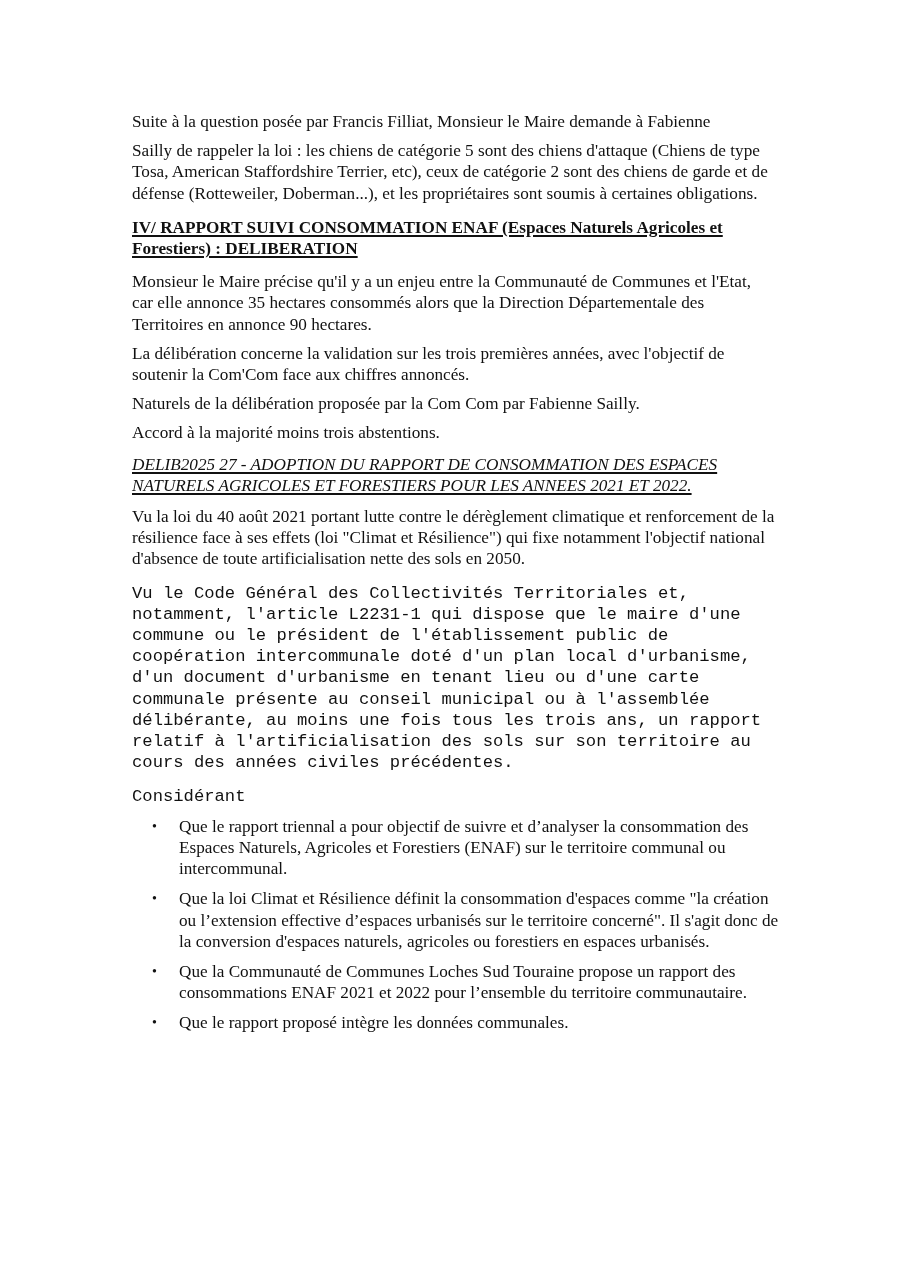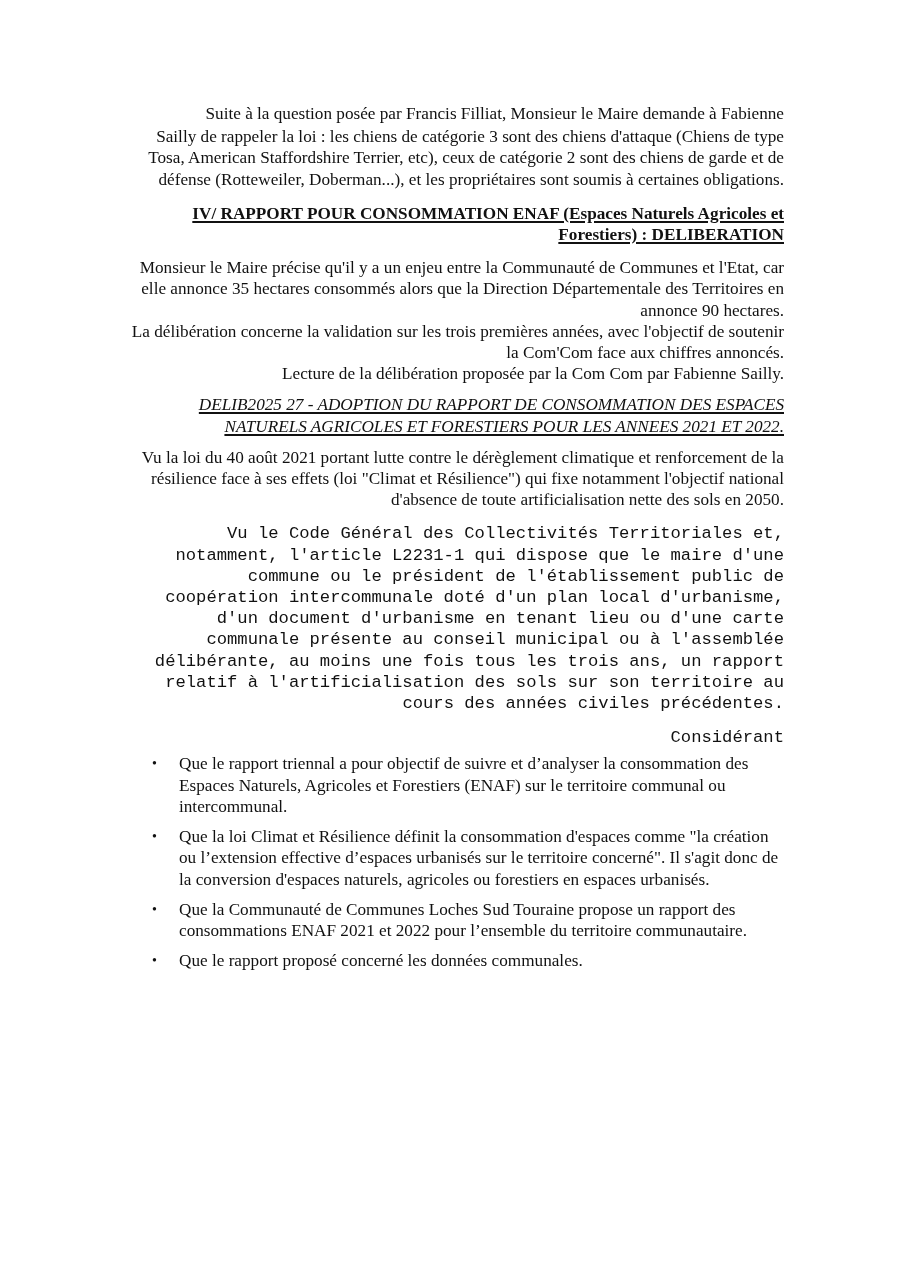--- a/index.html
+++ b/index.html
@@ -17,22 +17,21 @@
     }
     .page {
       position: absolute;
       left: 124px;
       top: 103px;
       width: 660px;
       font-size: 17.2px;
       line-height: 21.2px;
     }
     p {
-      margin: 0;
-      text-align: right;
+      margin: 8px;
     }
     .gap-s { margin-top: 2px; }
     .gap-m { margin-top: 8px; }
     .gap-l { margin-top: 13px; font-family: Liberation Mono, monospace; }
 
     .heading {
       font-weight: bold;
       text-decoration: underline;
       text-decoration-thickness: 2px;
       text-underline-offset: 2px;
@@ -65,27 +64,28 @@
       top: 0;
       font-size: 14px;
     }
   </style>
 </head>
 <body>
 
 <div class="page">
 
   <p>Suite à la question posée par Francis Filliat, Monsieur le Maire demande à Fabienne</p>
-  <p class="gap-s">Sailly de rappeler la loi : les chiens de catégorie 3 sont des chiens d'attaque (Chiens de type Tosa, American Staffordshire Terrier, etc), ceux de catégorie 2 sont des chiens de garde et de défense (Rotteweiler, Doberman...), et les propriétaires sont soumis à certaines obligations.</p>
+  <p class="gap-s">Sailly de rappeler la loi : les chiens de catégorie 5 sont des chiens d'attaque (Chiens de type Tosa, American Staffordshire Terrier, etc), ceux de catégorie 2 sont des chiens de garde et de défense (Rotteweiler, Doberman...), et les propriétaires sont soumis à certaines obligations.</p>
 
-  <p class="heading">IV/ RAPPORT POUR CONSOMMATION ENAF (Espaces Naturels Agricoles et Forestiers) : DELIBERATION</p>
+  <p class="heading">IV/ RAPPORT SUIVI CONSOMMATION ENAF (Espaces Naturels Agricoles et Forestiers) : DELIBERATION</p>
 
   <p>Monsieur le Maire précise qu'il y a un enjeu entre la Communauté de Communes et l'Etat, car elle annonce 35 hectares consommés alors que la Direction Départementale des Territoires en annonce 90 hectares.</p>
   <p>La délibération concerne la validation sur les trois premières années, avec l'objectif de soutenir la Com'Com face aux chiffres annoncés.</p>
-  <p>Lecture de la délibération proposée par la Com Com par Fabienne Sailly.</p>
+  <p>Naturels de la délibération proposée par la Com Com par Fabienne Sailly.</p>
+  <p class="gap-m">Accord à la majorité moins trois abstentions.</p>
 
   <p class="heading-delib">DELIB2025  27 - ADOPTION DU RAPPORT DE CONSOMMATION DES ESPACES NATURELS AGRICOLES ET FORESTIERS POUR LES ANNEES 2021 ET 2022.</p>
 
   <p>Vu la loi du 40 août 2021 portant lutte contre le dérèglement climatique et renforcement de la résilience face à ses effets (loi "Climat et Résilience") qui fixe notamment l'objectif national d'absence de toute artificialisation nette des sols en 2050.</p>
   <p class="gap-l">Vu le Code Général des Collectivités Territoriales et, notamment, l'article L2231-1 qui dispose que le maire d'une commune ou le président de l'établissement public de coopération intercommunale doté d'un plan local d'urbanisme, d'un document d'urbanisme en tenant lieu ou d'une carte communale présente au conseil municipal ou à l'assemblée délibérante, au moins une fois tous les trois ans, un rapport relatif à l'artificialisation des sols sur son territoire au cours des années civiles précédentes.</p>
 
   <p class="gap-l">Considérant</p>
 
   <ul class="bullets">
     <li>
@@ -95,17 +95,17 @@
     <li>
       <span class="bullet">•</span>
       <span>Que la loi Climat et Résilience définit la consommation d'espaces comme "la création ou l’extension effective d’espaces urbanisés sur le territoire concerné". Il s'agit donc de la conversion d'espaces naturels, agricoles ou forestiers en espaces urbanisés.</span>
     </li>
     <li>
       <span class="bullet">•</span>
       <span>Que la Communauté de Communes Loches Sud Touraine propose un rapport des consommations ENAF 2021 et 2022 pour l’ensemble du territoire communautaire.</span>
     </li>
     <li>
       <span class="bullet">•</span>
-      <span>Que le rapport proposé concerné les données communales.</span>
+      <span>Que le rapport proposé intègre les données communales.</span>
     </li>
   </ul>
 
 </div>
 
 </body></html>

